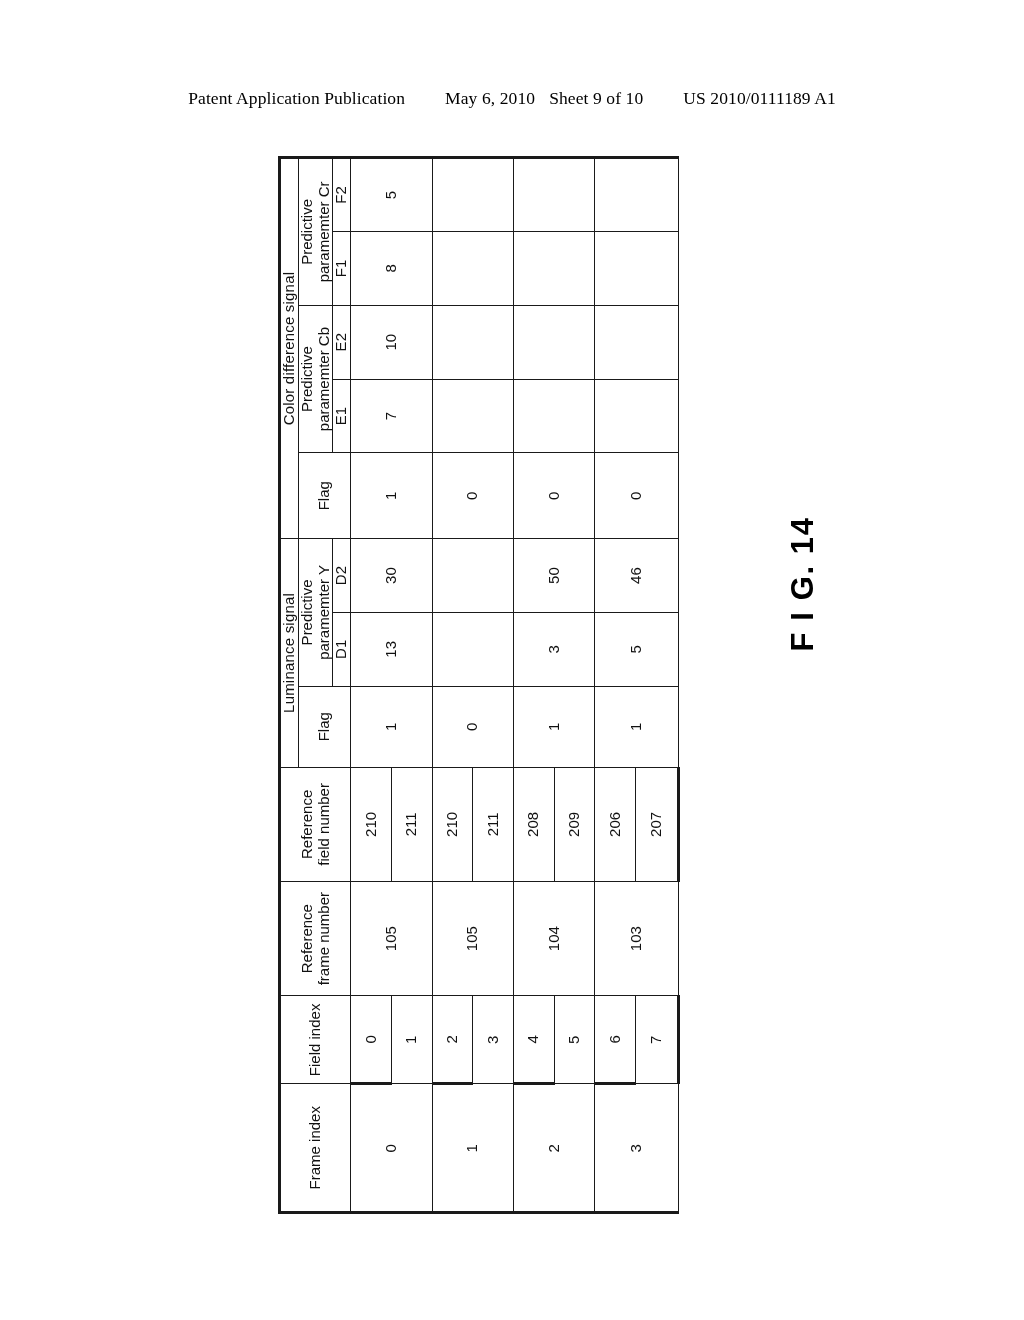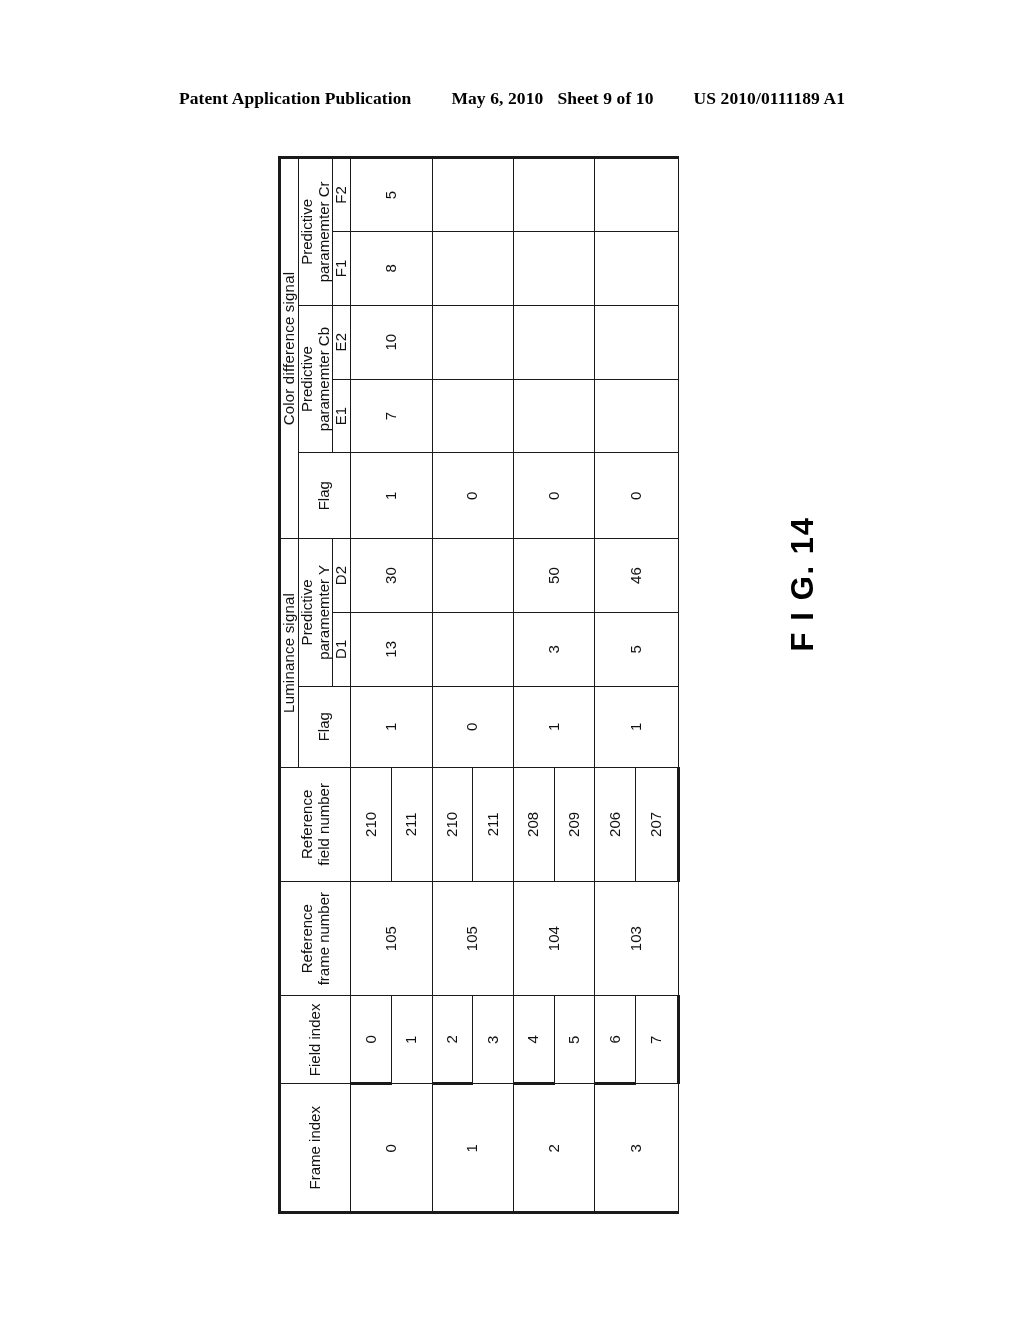--- a/index.html
+++ b/index.html
@@ -10,21 +10,21 @@
     position:relative;
     overflow:hidden;
   }
 
   
   #pub-header{
     position:absolute;
     top:88px; left:0; width:1024px;
     text-align:center;
     font-family:"Liberation Serif",serif;
-    font-weight:bold;
+    font-weight:normal;
     font-size:17.5px;
     color:#000;
     white-space:nowrap;
     letter-spacing:0.1px;
   }
   #pub-header .hgap-a{display:inline-block;width:40px;}
   #pub-header .hgap-b{display:inline-block;width:14px;}
   #pub-header .hgap-c{display:inline-block;width:40px;}
 
   

